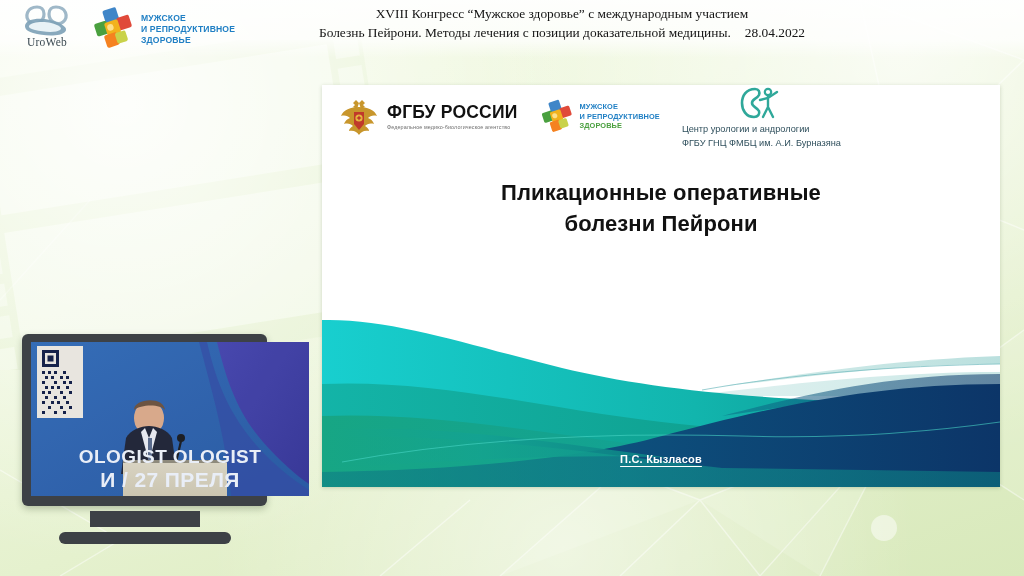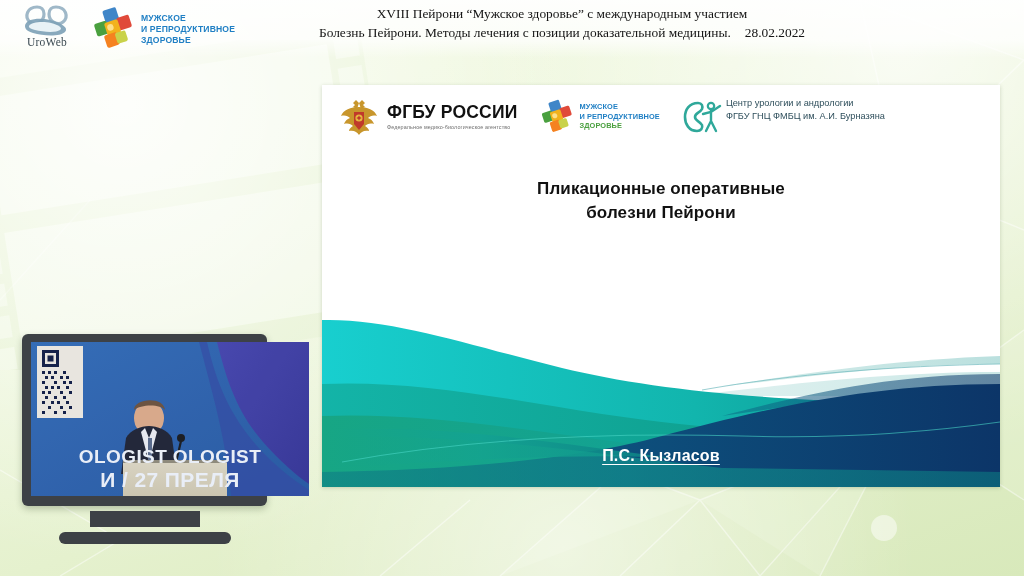--- a/index.html
+++ b/index.html
@@ -95,37 +95,37 @@
   }
   .fmba .txt .small{
     font-size:5.4px; color:#6e6e6e; letter-spacing:.12px; margin-top:2.5px;
   }
   
   .slide-mrh{ display:flex; align-items:center; gap:4px; margin-left:6px; }
   .slide-mrh .puzzle{ width:38px; height:38px; display:block; }
   .slide-mrh .t{ font-size:7.4px; font-weight:bold; line-height:1.3; color:#1f7fc4; letter-spacing:.1px; }
   .slide-mrh .t .g{ color:#4aa03f; }
   
-  .centre{ display:flex; margin-left:8px; }
+  .centre{ display:flex; align-items:center; margin-left:8px;flex-direction:column; }
   .centre .cicon{ width:44px; height:40px; display:block; }
   .centre .ctext{ font-size:9.2px; color:#2f4f5c; line-height:1.45; white-space:nowrap; }
   .centre .ctext .c2{ font-weight:normal; }
 
   .slide-title{
     position:absolute; left:0; top:92px; width:678px;
     text-align:center;
-    font-size:17px; font-weight:bold; color:#111;
+    font-size:22px; font-weight:bold; color:#111;
     line-height:1.42; letter-spacing:.1px;
     padding:0 34px;
   }
   .slide-waves{ position:absolute; left:0; bottom:0; width:678px; height:175px; }
   .presenter{
     position:absolute; left:0; bottom:22px; width:678px;
     text-align:center;
-    color:#ffffff; font-size:16px; font-weight:bold;
+    color:#ffffff; font-size:11px; font-weight:bold;
     text-decoration:underline; text-underline-offset:3px;
     letter-spacing:.2px;
   }
 
   
   .monitor{ position:absolute; left:22px; top:334px; z-index:7; }
   .screen-shell{
     width:245px; height:172px;
     background:#3d4146; border-radius:6px;
     padding:8px 9px 10px 9px;
@@ -256,23 +256,23 @@
       </g>
     </svg>
     <div class="mrh-text">
       <div class="l1">МУЖСКОЕ</div>
       <div class="l2">И РЕПРОДУКТИВНОЕ</div>
       <div class="l3">ЗДОРОВЬЕ</div>
     </div>
   </div>
 
   <div class="header-title">
-    <div class="ht1">XVIII Пейрони “Мужское здоровье” с международным участием</div>
+    <div class="ht1">XVIII Конгресс “Мужское здоровье” с международным участием</div>
     <div class="ht2">
-      <span>Болезнь Пейрони. Методы лечения с позиции доказательной медицины.</span><span class="hdate">28.02.2022</span>
+      <span>Болезнь Пейрони. Методы лечения с позиции доказательной медицины.</span><span class="hdate">28.04.2022</span>
     </div>
   </div>
 </div>
 
 <div class="slide">
 
   <div class="slide-header">
 
     <div class="fmba">
       <svg class="eagle" viewBox="0 0 42 42">

